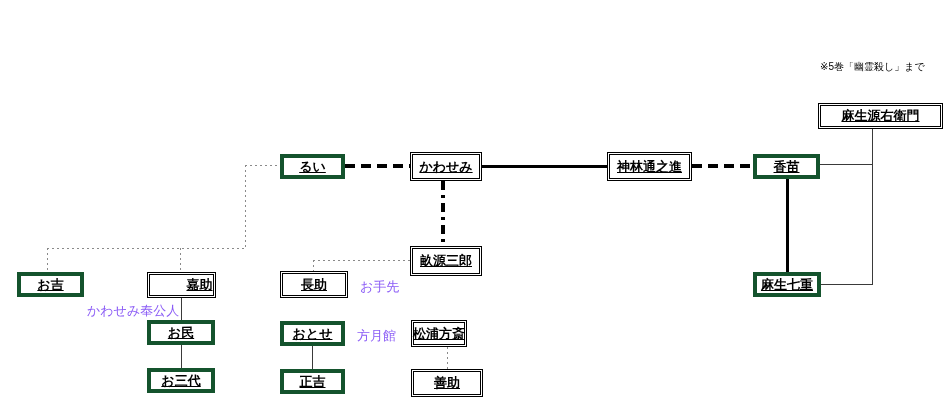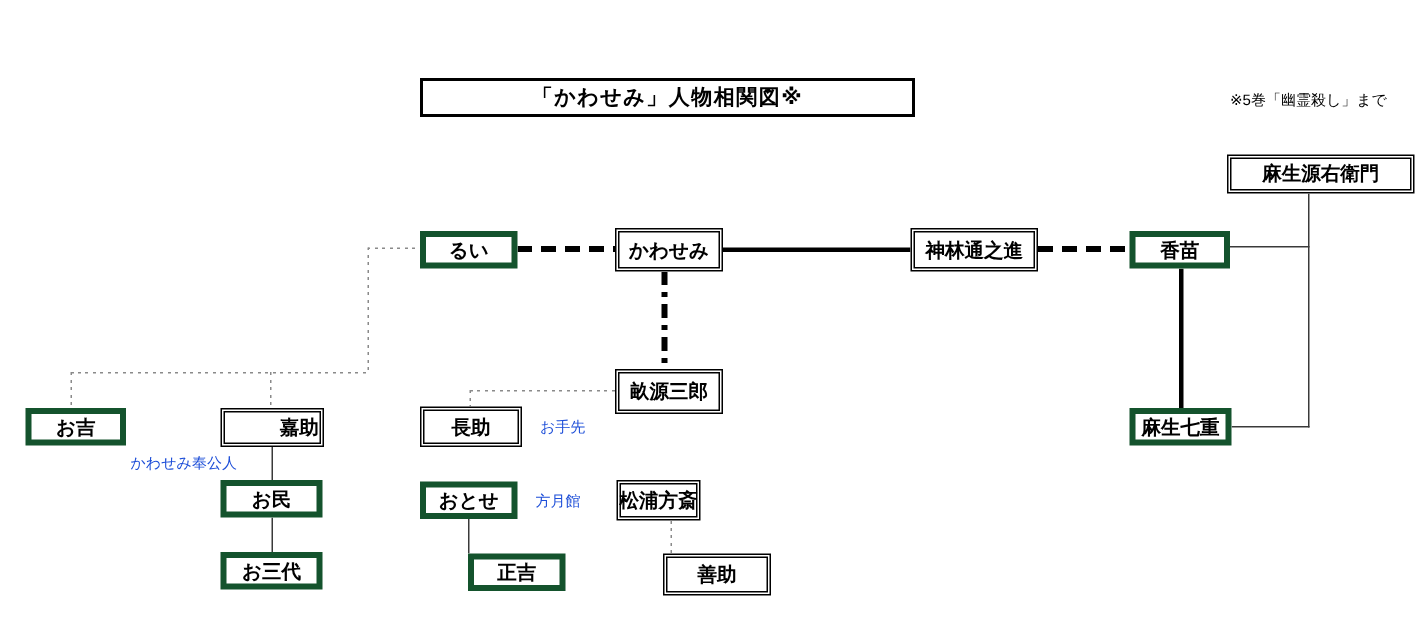--- a/index.html
+++ b/index.html
@@ -31,53 +31,51 @@
     z-index: 3;
   }
   .node {
     position: absolute;
     background: #fff;
     display: flex; align-items: center; justify-content: center;
     font-size: 13px; font-weight: bold; color: #000;
     box-sizing: border-box;
     white-space: nowrap;
     z-index: 2;
+    text-decoration: underline;
   }
   .node.thick { border: 4px solid #14532d; }
   .node.double { border: 1px solid #000; }
   .node.double::before {
     content: "";
     position: absolute;
     left: 1px; right: 1px; top: 1px; bottom: 1px;
     border: 1px solid #000;
     pointer-events: none;
   }
   .node span { position: relative; z-index: 1; }
   .edge { position: absolute; z-index: 1; }
   .edge.bold-solid { background: #000; }
   .edge.bold-dashed.h { background: repeating-linear-gradient(90deg, #000 0 10px, transparent 10px 16px); }
   .edge.bold-dashdot.v { background: repeating-linear-gradient(180deg, #000 0 9px, transparent 9px 14px, #000 14px 17px, transparent 17px 22px); }
   .edge.thin { background: #3a3a3a; }
   .edge.dotted.h { background: repeating-linear-gradient(90deg, #8a8a8a 0 2px, transparent 2px 5px); }
   .edge.dotted.v { background: repeating-linear-gradient(180deg, #8a8a8a 0 2px, transparent 2px 5px); }
   .annotation {
     position: absolute;
-    font-size: 10px;
-    color: #1d4ed8;
+    font-size: 13px;
+    color: #8b5cf6;
     white-space: nowrap;
     z-index: 3;
   }
 </style>
 </head>
 <body>
 
 <div class="screen">
-  <div class="title-box">
-    <span>「かわせみ」人物相関図※</span>
-  </div>
   <div class="note">※5巻「幽霊殺し」まで</div>
   <div id="canvas">
       <div class="edge bold-dashed h" style="left: 345px; top: 164px; width: 65px; height: 4px;"></div>
       <div class="edge bold-solid h" style="left: 482px; top: 165px; width: 125px; height: 3px;"></div>
       <div class="edge bold-dashed h" style="left: 692px; top: 164px; width: 61px; height: 4px;"></div>
       <div class="edge bold-solid v" style="left: 786px; top: 179px; width: 3px; height: 93px;"></div>
       <div class="edge bold-dashdot v" style="left: 441px; top: 181px; width: 4px; height: 65px;"></div>
       <div class="edge thin v" style="left: 872px; top: 129px; width: 1px; height: 156px;"></div>
       <div class="edge thin h" style="left: 820px; top: 164px; width: 53px; height: 1px;"></div>
       <div class="edge thin h" style="left: 821px; top: 284px; width: 52px; height: 1px;"></div>
@@ -127,23 +125,23 @@
       </div>
       <div class="node thick" style="left: 280px; top: 321px; width: 65px; height: 25px; text-align: center;">
         <span>おとせ</span>
       </div>
       <div class="node double" style="left: 411px; top: 320px; width: 56px; height: 27px;">
         <span>松浦方斎</span>
       </div>
       <div class="node thick" style="left: 147px; top: 368px; width: 68px; height: 25px;">
         <span>お三代</span>
       </div>
-      <div class="node thick" style="left: 280px; top: 369px; width: 65px; height: 25px; margin-left: 32px;">
+      <div class="node thick" style="left: 280px; top: 369px; width: 65px; height: 25px;">
         <span>正吉</span>
       </div>
-      <div class="node double" style="left: 411px; top: 369px; width: 72px; height: 28px; margin-left: 31px;">
+      <div class="node double" style="left: 411px; top: 369px; width: 72px; height: 28px;">
         <span>善助</span>
       </div>
       <div class="annotation" style="left: 87px; top: 302px;">かわせみ奉公人</div>
       <div class="annotation" style="left: 360px; top: 278px;">お手先</div>
       <div class="annotation" style="left: 357px; top: 327px;">方月館</div>
     </div>
 </div>
 
 </body></html>

